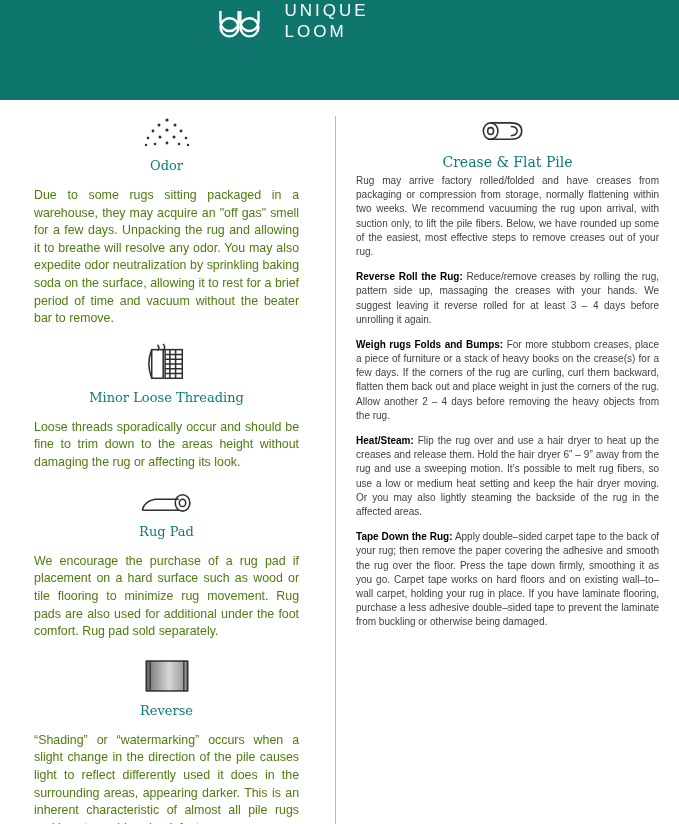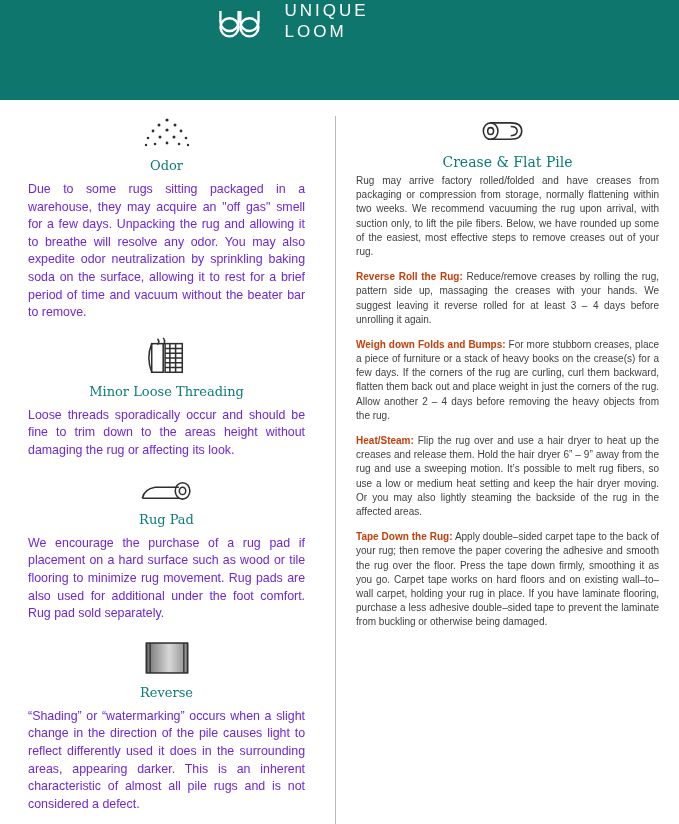--- a/index.html
+++ b/index.html
@@ -95,33 +95,33 @@
     color: #0d7b77;
     font-family: "DejaVu Serif", serif;
     font-size: 13px;
     margin: 2px 0 4px 0;
     font-weight: 400;
   }
   .sec-body {
     font-size: 12.4px;
     line-height: 1.42;
     text-align: justify;
-    color: #6d28d9;
-    margin: 8px;
+    color: #4d7c0f;
+    margin: 14px;
   }
   .sub-block {
     font-size: 10px;
     line-height: 1.42;
     text-align: justify;
     color: #3f3f3f;
     margin: 0 0 11px 0;
   }
   .sub-block b {
     font-weight: bold;
-    color: #c2410c;
+    color: #000000;
   }
   .right-title {
     text-align: center;
     color: #0d7b77;
     font-family: "DejaVu Serif", serif;
     font-size: 14px;
     margin: 2px 0 4px 0;
     font-weight: 400;
   }
   .icon-wrap { text-align:center; }
@@ -245,21 +245,21 @@
             <path d="M16 7 h22 q12 0 12 9 t-12 9 h-22"></path>
             <path d="M38 11 q7 0 7 5 t-7 5"></path>
           </g>
         </svg>
       </div>
       <div class="right-title">Crease &amp; Flat Pile</div>
       <p class="sub-block">Rug may arrive factory rolled/folded and have creases from packaging or compression from storage, normally flattening within two weeks. We recommend vacuuming the rug upon arrival, with suction only, to lift the pile fibers. Below, we have rounded up some of the easiest, most effective steps to remove creases out of your rug.</p>
 
       <p class="sub-block"><b>Reverse Roll the Rug:</b><span> Reduce/remove creases by rolling the rug, pattern side up, massaging the creases with your hands. We suggest leaving it reverse rolled for at least 3 – 4 days before unrolling it again.</span></p>
 
-      <p class="sub-block"><b>Weigh down Folds and Bumps:</b><span> For more stubborn creases, place a piece of furniture or a stack of heavy books on the crease(s) for a few days. If the corners of the rug are curling, curl them backward, flatten them back out and place weight in just the corners of the rug. Allow another 2 – 4 days before removing the heavy objects from the rug.</span></p>
+      <p class="sub-block"><b>Weigh rugs Folds and Bumps:</b><span> For more stubborn creases, place a piece of furniture or a stack of heavy books on the crease(s) for a few days. If the corners of the rug are curling, curl them backward, flatten them back out and place weight in just the corners of the rug. Allow another 2 – 4 days before removing the heavy objects from the rug.</span></p>
 
       <p class="sub-block"><b>Heat/Steam:</b><span> Flip the rug over and use a hair dryer to heat up the creases and release them. Hold the hair dryer 6” – 9” away from the rug and use a sweeping motion. It’s possible to melt rug fibers, so use a low or medium heat setting and keep the hair dryer moving. Or you may also lightly steaming the backside of the rug in the affected areas.</span></p>
 
       <p class="sub-block"><b>Tape Down the Rug:</b><span> Apply double–sided carpet tape to the back of your rug; then remove the paper covering the adhesive and smooth the rug over the floor. Press the tape down firmly, smoothing it as you go. Carpet tape works on hard floors and on existing wall–to–wall carpet, holding your rug in place. If you have laminate flooring, purchase a less adhesive double–sided tape to prevent the laminate from buckling or otherwise being damaged.</span></p>
     </div>
 
   </div>
 </div>
 
 </body></html>

